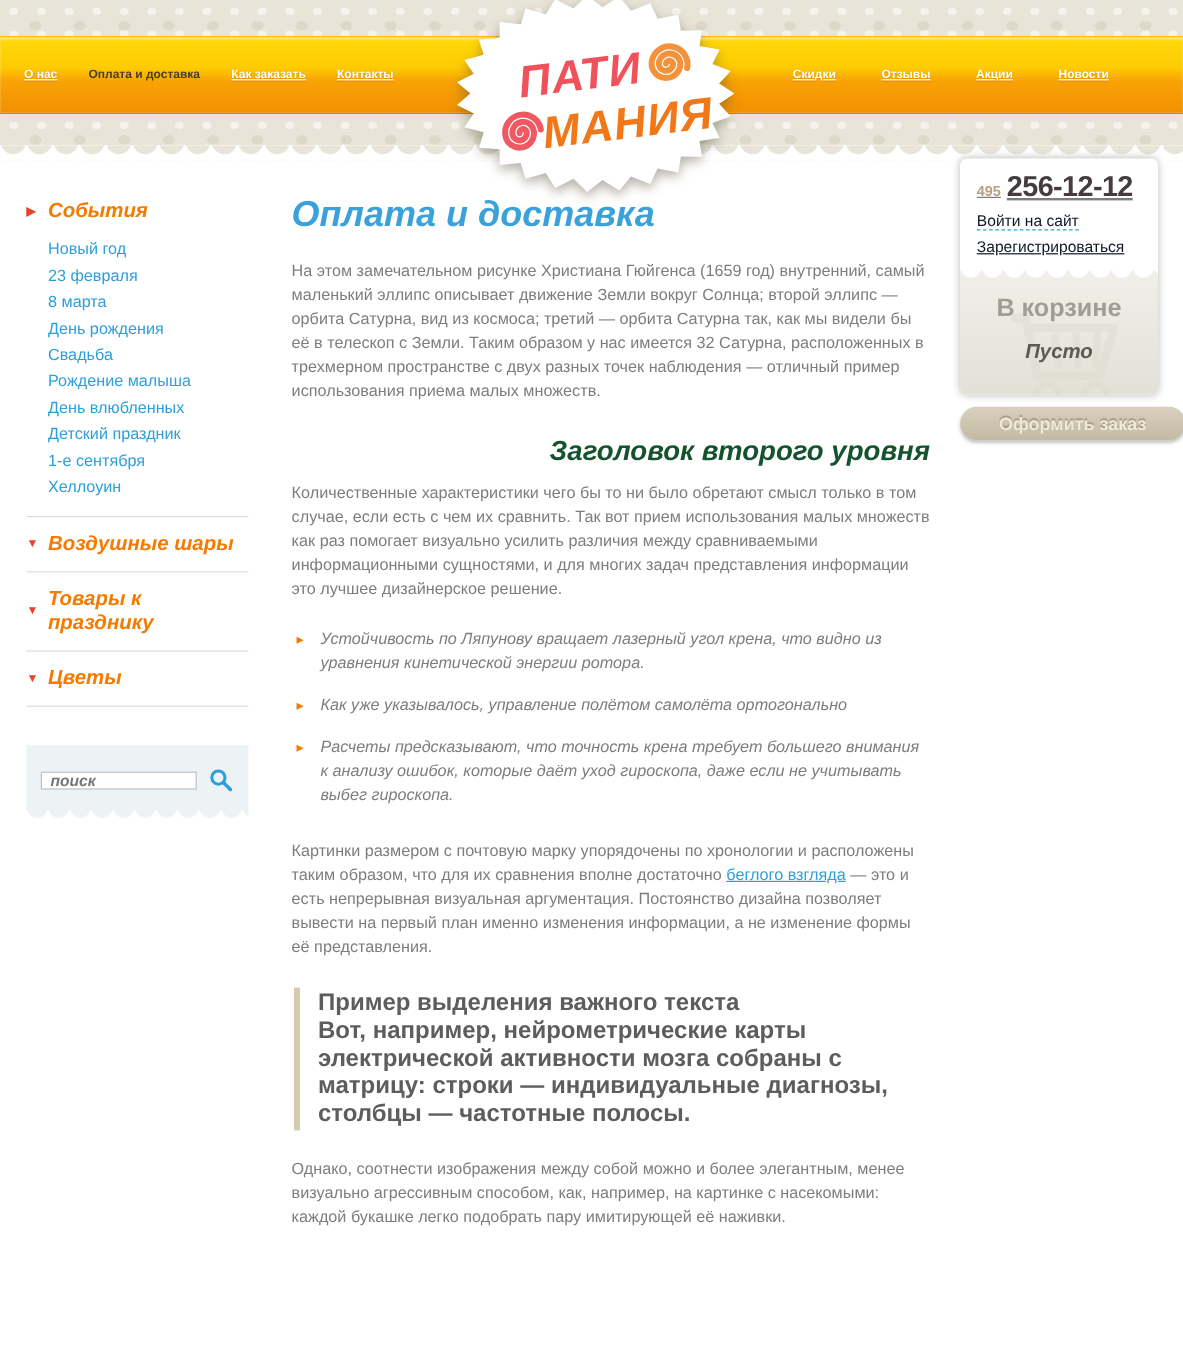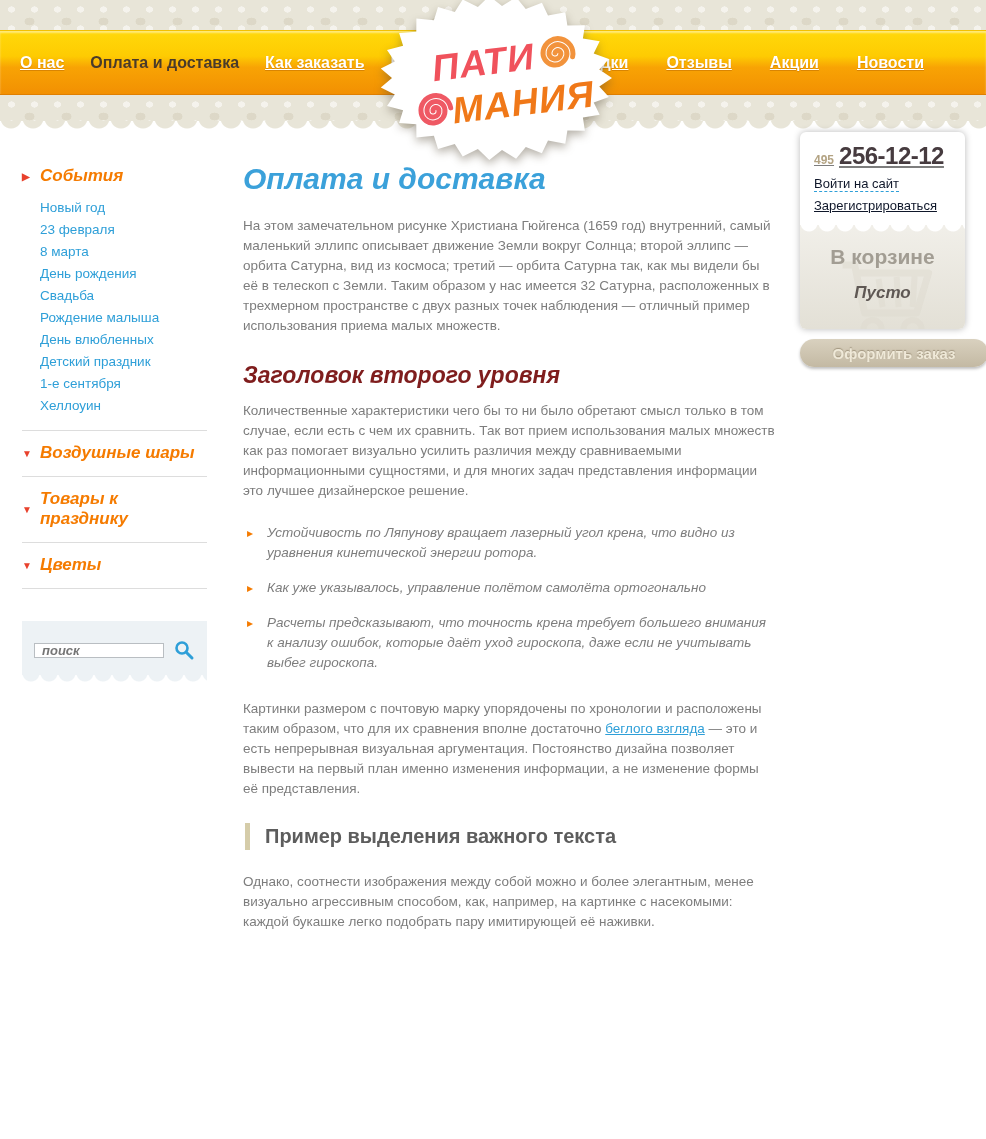--- a/index.html
+++ b/index.html
@@ -22,21 +22,21 @@
   .navbar {
     height:65px;
     background:linear-gradient(180deg,#ffd90a 0%, #fecb02 40%, #f8a304 58%, #f29002 100%);
     border-top:1px solid #f3c100; border-bottom:1px solid #e07f00;
     box-shadow:inset 0 2px 2px rgba(255,255,255,.45);
     display:flex; align-items:center; position:relative; z-index:2;
   }
   .nav-left { display:flex; gap:26px; padding-left:20px; }
   .nav-right { display:flex; gap:38px; margin-left:auto; padding-right:62px; }
   .nav-item {
-    color:#fff; font-weight:bold; font-size:16px; text-decoration:underline;
+    color:#fff; font-weight:bold; font-size:10px; text-decoration:underline;
     text-shadow:0 1px 1px rgba(180,100,0,.45); cursor:pointer; white-space:nowrap;
   }
   .nav-item.active { color:#4a3b2a; text-decoration:none; text-shadow:none; cursor:default; }
   .nav-spacer { width:255px; }
   .sub-strip { height:26px; }
   .scallop-down {
     height:13px;
     background-image:radial-gradient(circle at 11px -3px, #e8e5d8 10px, transparent 11px);
     background-size:22px 13px; background-repeat:repeat-x; background-color:#fff;
   }
@@ -74,21 +74,21 @@
     background-size:18px 10px; background-repeat:repeat-x;
   }
   .search-input {
     width:130px; height:15px; border:1px solid #b9bec2; background:#fff;
     font-family:"Liberation Sans",sans-serif; font-style:italic; font-weight:bold;
     font-size:13px; color:#333; padding:0 7px; outline:none;
   }
   
   .main { width:532px; margin-left:36px; padding-top:28px; }
   h1.page-title { color:#3ba1da; font-size:30px; font-weight:bold; font-style:italic; margin-bottom:20px; }
-  h2.sub-title { color:#7f1d1d; font-size:23px; font-weight:bold; font-style:italic; margin:26px 0 12px 0; }
+  h2.sub-title { color:#14532d; font-size:23px; font-weight:bold; font-style:italic; margin:26px 0 12px 0;text-align:right; }
   .main p { line-height:20px; margin-bottom:14px; color:#7d7d7d; }
   .main a.text-link { color:#2e9fd8; text-decoration:underline; cursor:pointer; }
   ul.feature-list { list-style:none; margin:22px 0 26px 2px; }
   ul.feature-list li {
     font-style:italic; line-height:20px; margin-bottom:15px; padding-left:22px; position:relative;
   }
   ul.feature-list li::before {
     content:"\25B8"; color:#f57b00; position:absolute; left:2px; top:0; font-style:normal; font-size:12px;
   }
   blockquote.important {
@@ -220,20 +220,21 @@
     <h2 class="sub-title">Заголовок второго уровня</h2>
     <p>Количественные характеристики чего бы то ни было обретают смысл только в том случае, если есть с чем их сравнить. Так вот прием использования малых множеств как раз помогает визуально усилить различия между сравниваемыми информационными сущностями, и для многих задач представления информации это лучшее дизайнерское решение.</p>
     <ul class="feature-list">
       <li>Устойчивость по Ляпунову вращает лазерный угол крена, что видно из уравнения кинетической энергии ротора.</li>
       <li>Как уже указывалось, управление полётом самолёта ортогонально</li>
       <li>Расчеты предсказывают, что точность крена требует большего внимания к анализу ошибок, которые даёт уход гироскопа, даже если не учитывать выбег гироскопа.</li>
     </ul>
     <p><span>Картинки размером с почтовую марку упорядочены по хронологии и расположены таким образом, что для их сравнения вполне достаточно </span><a class="text-link">беглого взгляда</a><span> — это и есть непрерывная визуальная аргументация. Постоянство дизайна позволяет вывести на первый план именно изменения информации, а не изменение формы её представления.</span></p>
     <blockquote class="important">
       <p>Пример выделения важного текста</p>
+      <p>Вот, например, нейрометрические карты электрической активности мозга собраны с матрицу: строки — индивидуальные диагнозы, столбцы — частотные полосы.</p>
     </blockquote>
     <p>Однако, соотнести изображения между собой можно и более элегантным, менее визуально агрессивным способом, как, например, на картинке с насекомыми: каждой букашке легко подобрать пару имитирующей её наживки.</p>
   </div>
 
   <div class="rightbar">
     <div class="acct-cart-box">
       <div class="acct">
         <div class="phone-row">
           <span class="phone-code">495</span>
           <span class="phone-num">256-12-12</span>

